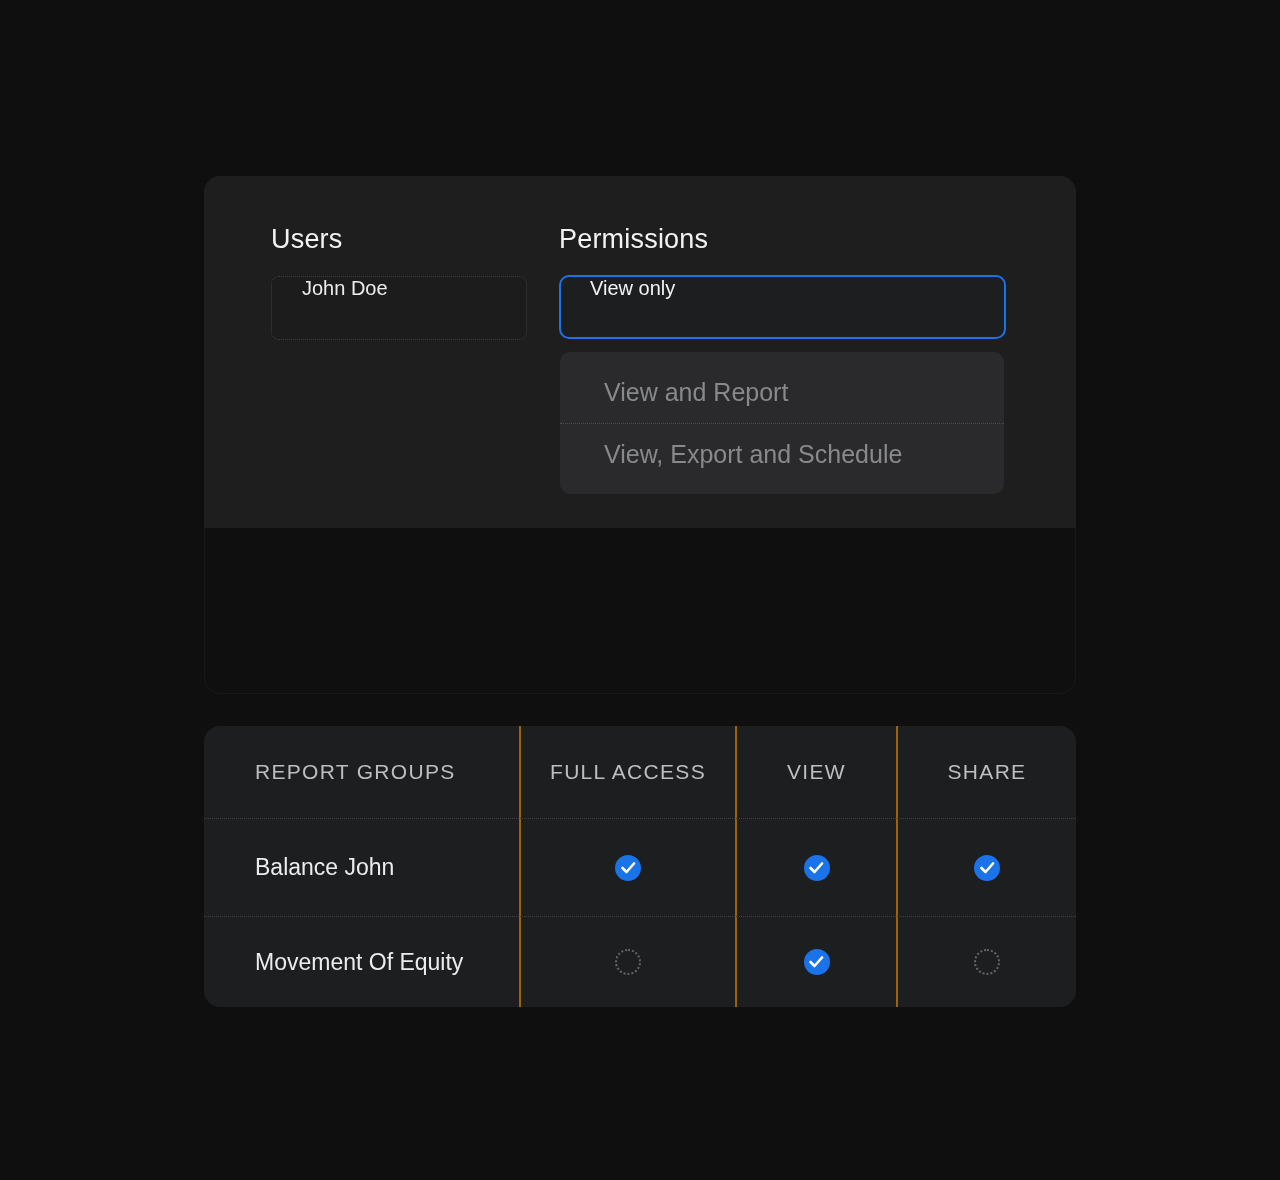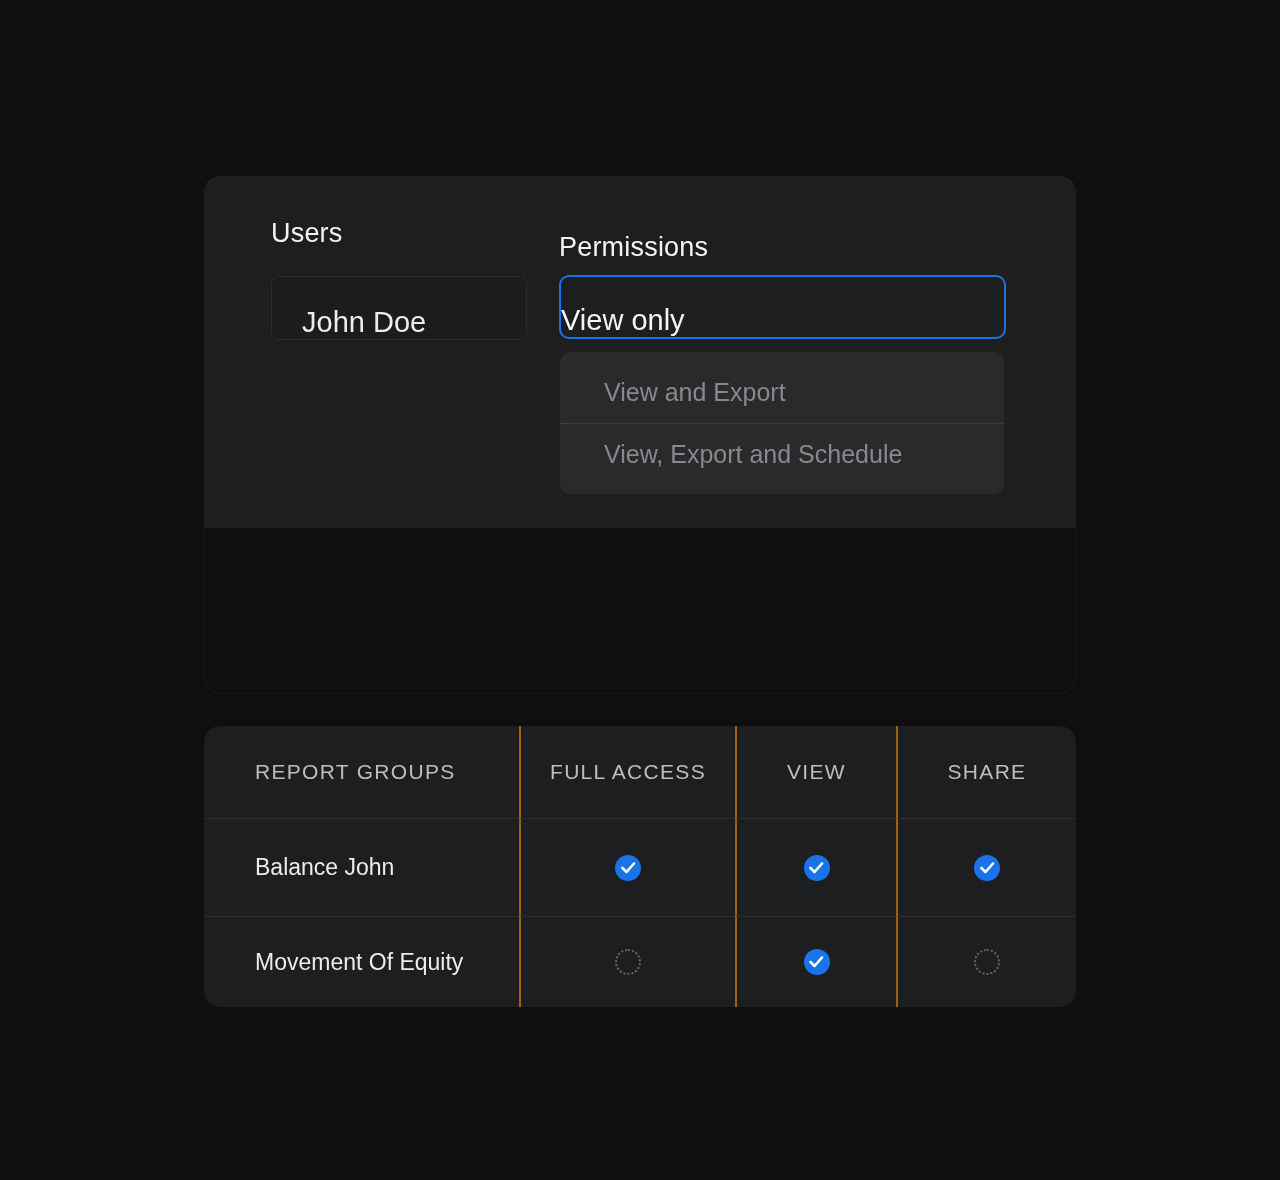--- a/index.html
+++ b/index.html
@@ -22,37 +22,37 @@
       radial-gradient(120% 200% at 80% -30%, rgba(70,70,70,0.28), rgba(0,0,0,0) 55%),
       linear-gradient(112deg, #151515 0%, #0e0e0e 42%, #181818 68%, #101010 100%);
   }
   .card-title {
     font-size:40px; font-weight:400; letter-spacing:0.4px; color:#d4d5d6;
   }
   .chev { display:flex; align-items:center; justify-content:center; width:28px; height:38px; cursor:pointer; }
 
   .card-body { position:relative; height:352px; background:#1e1e1f; }
 
-  .field-label { position:absolute; font-size:27px; font-weight:500; color:#f2f3f4; letter-spacing:0.2px; }
+  .field-label { position:absolute; font-size:27px; font-weight:500; color:#f2f3f4; letter-spacing:0.2px;margin-top:6px; }
   .label-users { left:67px; top:42px; }
-  .label-perms { left:355px; top:56px; }
+  .label-perms { left:355px; top:42px; }
 
   .input-box {
-    position:absolute; display:flex; align-items:flex-end;
-    font-size:29px; border-radius:8px;
+    position:absolute; display:flex; align-items:flex-start;
+    font-size:20px; border-radius:8px;
   }
   .input-users {
     left:67px; top:100px; width:256px; height:64px;
     border:1px dotted #3e3f41; background:#1c1c1d;
     padding-left:30px; color:#ececec;
   }
   .input-select {
     left:355px; top:99px; width:447px; height:64px;
     border:2px solid var(--accent, #1a73e8); border-radius:10px;
-    background:#1d1e1f; color:#f1f3f5; cursor:pointer;
+    background:#1d1e1f; padding-left:29px; color:#f1f3f5; cursor:pointer;
   }
 
   .dropdown {
     position:absolute; left:356px; top:176px; width:444px; height:142px;
     background:#2a2a2c; border-radius:10px; padding:9px 0; overflow:hidden;
   }
   .dropdown .option {
     height:62px; display:flex; align-items:center;
     padding-left:44px; font-size:25px; color:#87898c; cursor:pointer;
   }
@@ -90,21 +90,21 @@
 
       <div class="input-box input-users">
         <span>John Doe</span>
       </div>
 
       <div class="input-box input-select">
         <span>View only</span>
       </div>
 
       <div class="dropdown">
-        <div class="option">View and Export</div>
+        <div class="option">View and Report</div>
         <div class="option">View, Export and Schedule</div>
       </div>
     </div>
   </section>
 
   <section class="table-card">
     <div class="ptable">
 
       <div class="cell left th">REPORT GROUPS</div>
       <div class="cell vline th">FULL ACCESS</div>

